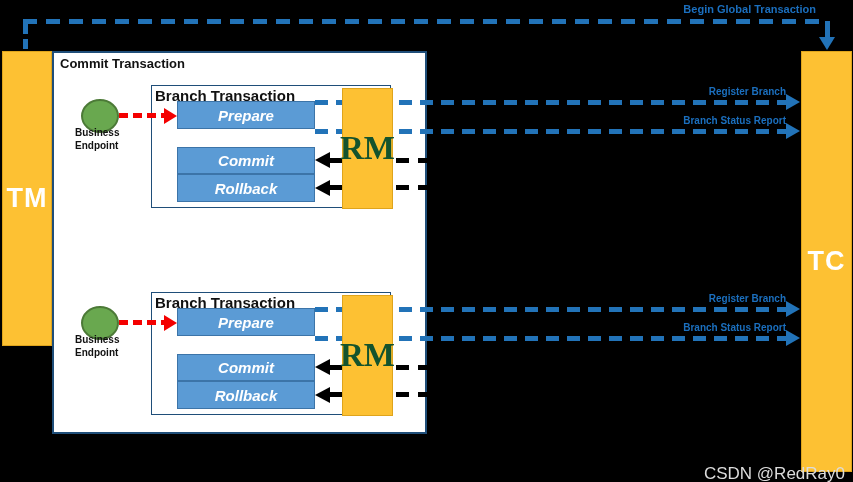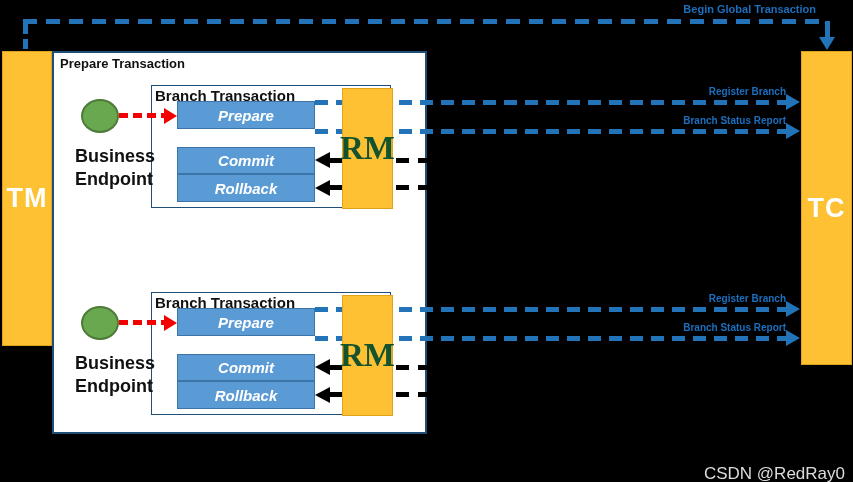--- a/index.html
+++ b/index.html
@@ -21,21 +21,21 @@
               border:1.5px solid #1F4E79;box-sizing:border-box;z-index:1;}
   .branch-title{left:155px;top:2px;color:#111;font-weight:700;font-size:15px;z-index:3;}
   .blue-box{left:177px;width:138px;background:#5B9BD5;border:1.5px solid #3C74A8;
             box-sizing:border-box;display:flex;align-items:center;justify-content:center;z-index:4;}
   .blue-box span{color:#FFFFFF;font-style:italic;font-weight:600;font-size:15px;}
   .rm-box{left:342px;top:3px;width:51px;height:121px;background:#FDC133;border:1px solid #DFA41C;
           box-sizing:border-box;display:flex;align-items:center;justify-content:center;z-index:5;}
   .rm-box span{color:#14532d;font-weight:700;font-size:33px;font-family:Liberation Serif, serif;}
   .circle{left:81px;top:14px;width:38px;height:34px;border-radius:50%;
           background:#69A84F;border:2px solid #4C7A37;box-sizing:border-box;z-index:4;}
-  .endpoint-label{left:75px;top:60px;color:#111;font-weight:700;font-size:18px;line-height:1.28;z-index:4;}
+  .endpoint-label{left:75px;top:42px;color:#111;font-weight:700;font-size:10px;line-height:1.28;z-index:4;}
   
   .dash-h-blue{height:5px;background:repeating-linear-gradient(90deg,#2273B8 0 13px,transparent 13px 21px);z-index:2;}
   .dash-h-black{height:5px;background:repeating-linear-gradient(90deg,#000000 0 13px,transparent 13px 22px);z-index:2;}
   .dash-h-red{height:5px;background:repeating-linear-gradient(90deg,#F40000 0 9px,transparent 9px 14px);z-index:4;}
   .dash-h-top{height:5px;background:repeating-linear-gradient(90deg,#2273B8 0 14px,transparent 14px 23px);z-index:2;}
   .dash-v-blue{width:5px;background:repeating-linear-gradient(180deg,#2273B8 0 10px,transparent 10px 15px);z-index:2;}
   .stem-blue{width:5px;background:#2273B8;z-index:2;}
   
   .ah{width:0;height:0;z-index:6;}
   .ah-right-blue{border-left:14px solid #2273B8;border-top:8px solid transparent;border-bottom:8px solid transparent;}
@@ -55,26 +55,26 @@
   <div class="abs begin-label" style="left:516px;top:3px;width:300px;">Begin Global Transaction</div>
   <div class="abs dash-v-blue" style="left:23px;top:24px;height:27px;"></div>
   <div class="abs dash-h-top" style="left:23px;top:19px;width:802px;"></div>
   <div class="abs stem-blue" style="left:825px;top:21px;height:17px;"></div>
   <div class="abs ah ah-down-blue" style="left:819px;top:37px;"></div>
 
   <div class="abs bar" style="left:2px;top:51px;width:50px;height:295px;">
     <span class="bar-label">TM</span>
   </div>
 
-  <div class="abs bar" style="left:801px;top:51px;width:51px;height:314px;">
+  <div class="abs bar" style="left:801px;top:51px;width:51px;height:421px;">
     <span class="bar-label">TC</span>
   </div>
 
   <div class="abs white-box" style="left:52px;top:51px;width:375px;height:383px;"></div>
-  <div class="abs global-title" style="left:60px;top:56px;">Prepare Transaction</div>
+  <div class="abs global-title" style="left:60px;top:56px;">Commit Transaction</div>
 
   <div class="abs branch" style="top:85px;">
     <div class="abs branch-box"></div>
     <div class="abs branch-title">Branch Transaction</div>
 
     <div class="abs circle"></div>
     <div class="abs endpoint-label">
       <div>Business</div>
       <div>Endpoint</div>
     </div>

